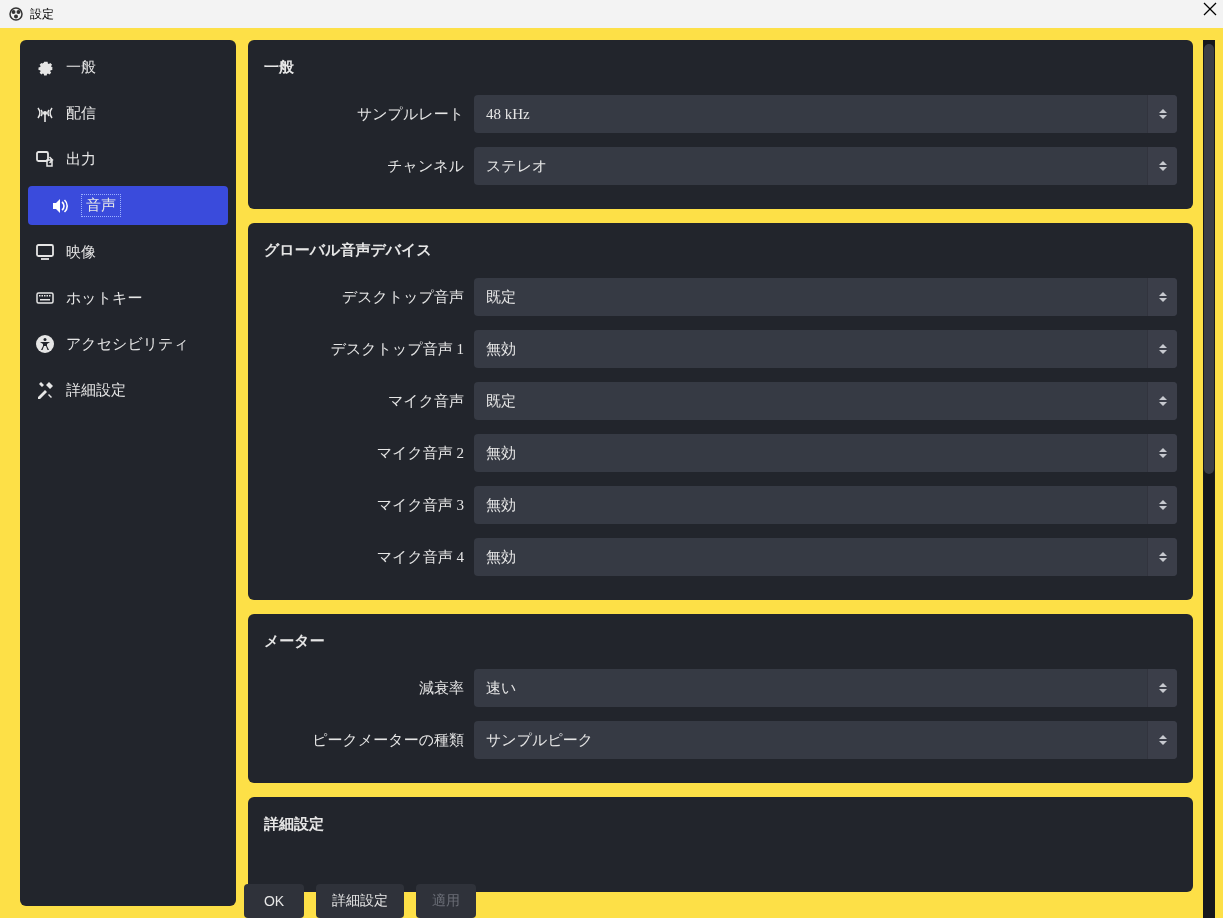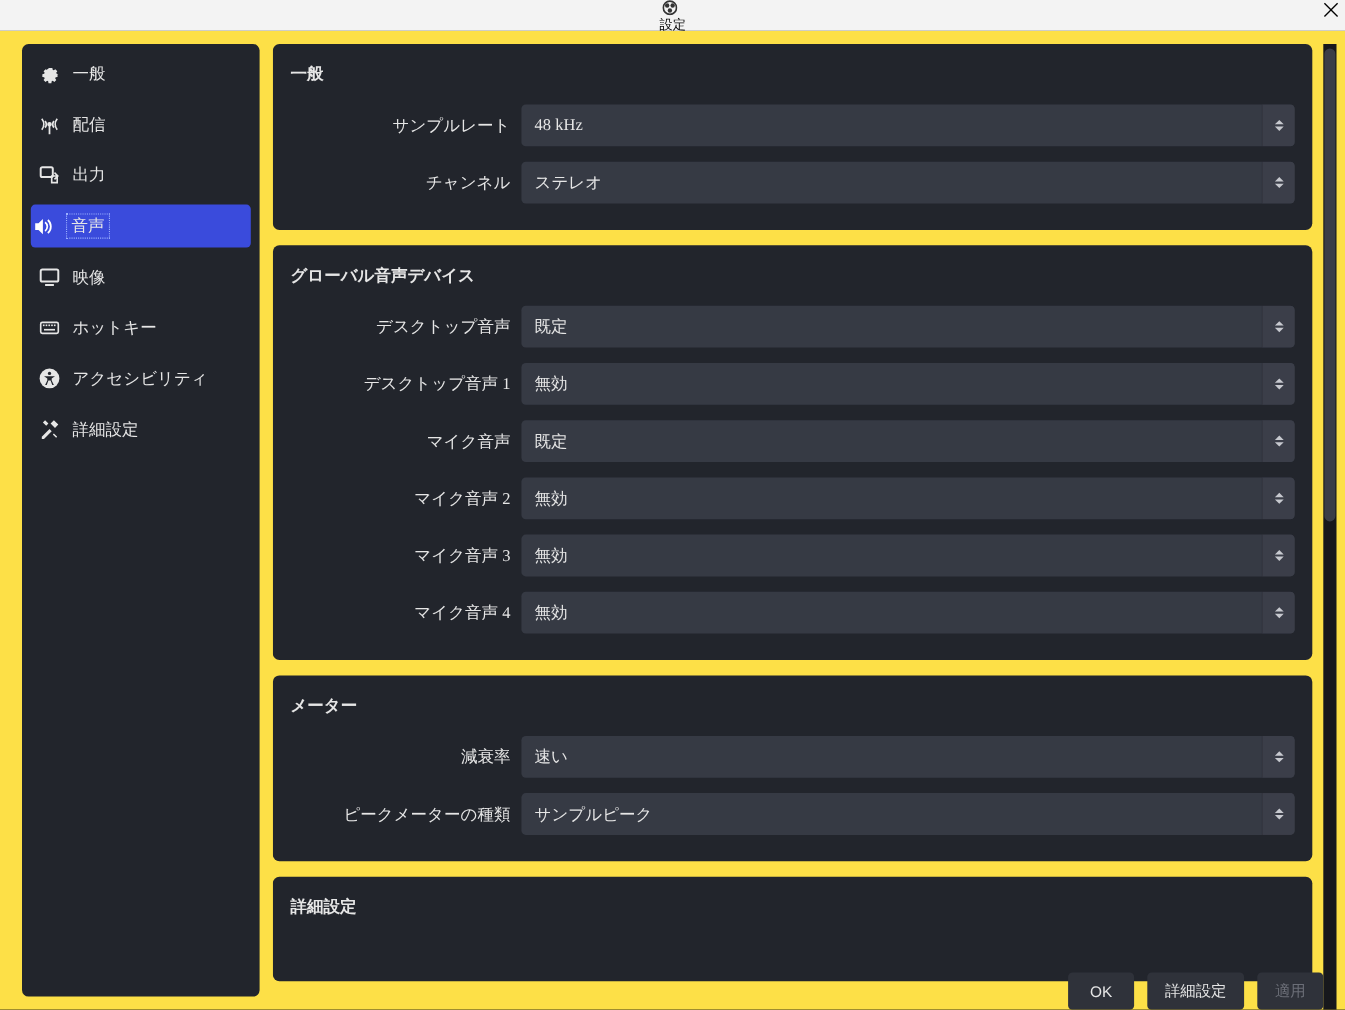--- a/index.html
+++ b/index.html
@@ -1,46 +1,46 @@
 <!DOCTYPE html>
 <html><head>
 <meta charset="utf-8">
 <style>
   * { box-sizing: border-box; margin: 0; padding: 0; }
   html, body { width: 1223px; height: 918px; overflow: hidden; font-family: "Segoe UI","Meiryo","Yu Gothic",sans-serif; font-size: 15px; background: #0b0b0b; color: #e6e6e6; }
-  .titlebar { height: 28px; background: #f3f3f3; color: #000; display: flex; align-items: center; padding: 0 8px; position: relative; flex-direction: column; }
+  .titlebar { height: 28px; background: #f3f3f3; color: #000; display: flex; align-items: center; padding: 0 8px; position: relative; }
   .titlebar .appicon { width: 16px; height: 16px; margin-right: 6px; display:flex;align-items:center;justify-content:center;}
   .titlebar .title { font-size: 12px; }
   .titlebar .close { position: absolute; right: 6px; top: 2px; font-size: 18px; line-height: 18px; color:#000; cursor: pointer; }
   .appbody { display: flex; height: calc(918px - 28px); background: #fde047; }
   .leftcol { width: 244px; padding: 12px 8px 12px 20px; display:flex; flex-direction:column; }
   .navpanel { background: #22252c; border-radius: 6px; padding: 4px 0; flex: 0 0 auto; height: 100%; }
   .navitem { display:flex; align-items:center; gap:10px; padding: 12px 14px; color:#e6e6e6; cursor:pointer; }
   .navitem .ic { width:22px; height:22px; display:flex;align-items:center;justify-content:center; }
-  .navitem.active { background:#3a4bdc; border-radius:4px; margin:4px 8px; padding:8px 0; }
+  .navitem.active { background:#3a4bdc; border-radius:4px; margin:4px 8px; padding:8px 21px; }
   .navitem.active .navlabel { border:1px dotted #9db1ff; padding:1px 4px; }
   .navlabel { font-size:15px; }
   .centercol { flex:1; position:relative; padding: 12px 8px 0 4px; display:flex; }
   .scrollwrap { flex:1; display:flex; gap:6px; }
   .content { flex:1; overflow-y:auto; padding-right:4px; }
   .scrollbar { width:12px; background:#17181c; display:flex; justify-content:center; }
   .thumb { width:10px; height:430px; background:#3b3e47; border-radius:5px; margin-top:4px; }
   .panel { background:#22252c; border-radius:6px; padding:18px 16px 24px 16px; margin-bottom:14px; }
   .panel h2 { font-size:15px; font-weight:600; color:#e6e6e6; margin-bottom:18px; }
   .row { display:flex; align-items:center; margin-bottom:14px;font-family:Liberation Serif, serif; }
   .row:last-child { margin-bottom:0; }
   .rowlabel { width:210px; text-align:right; padding-right:10px; color:#e6e6e6; font-size:15px; }
   .rowval { flex:1; }
   .select { display:flex; align-items:center; background:#363a44; border-radius:4px; height:38px; overflow:hidden; }
   .select .seltext { flex:1; padding:0 12px; color:#e6e6e6; font-size:15px; }
   .select .spin { width:30px; height:100%; background:#3b3e49; display:flex;flex-direction:column;align-items:center;justify-content:center; gap:2px; border-left:1px solid rgba(0,0,0,0.15);}
   .select .spin .tri { width:0;height:0;border-left:4px solid transparent;border-right:4px solid transparent; }
   .select .spin .up { border-bottom:4px solid #c7c9cf; }
   .select .spin .down { border-top:4px solid #c7c9cf; }
-  .footer { position:absolute; bottom:0; right:0; left:0; height:58px; display:flex; align-items:flex-end; justify-content:flex-end; gap:12px; padding:0 20px 0 0; }
+  .footer { position:absolute; bottom:0; right:0; left:0; height:58px; display:flex; align-items:flex-end; justify-content:flex-start; gap:12px; padding:0 20px 0 0; }
   .btn { background:#2f323a; color:#e6e6e6; border:none; border-radius:4px; height:34px; min-width:60px; padding:0 16px; font-size:14px; cursor:pointer; }
   .btn.disabled { color:#6b6e77; cursor:default; }
   svg { display:block; }
 </style>
 </head>
 <body>
 
 <div class="titlebar">
   <span class="appicon">
     <svg width="14" height="14" viewBox="0 0 14 14">

